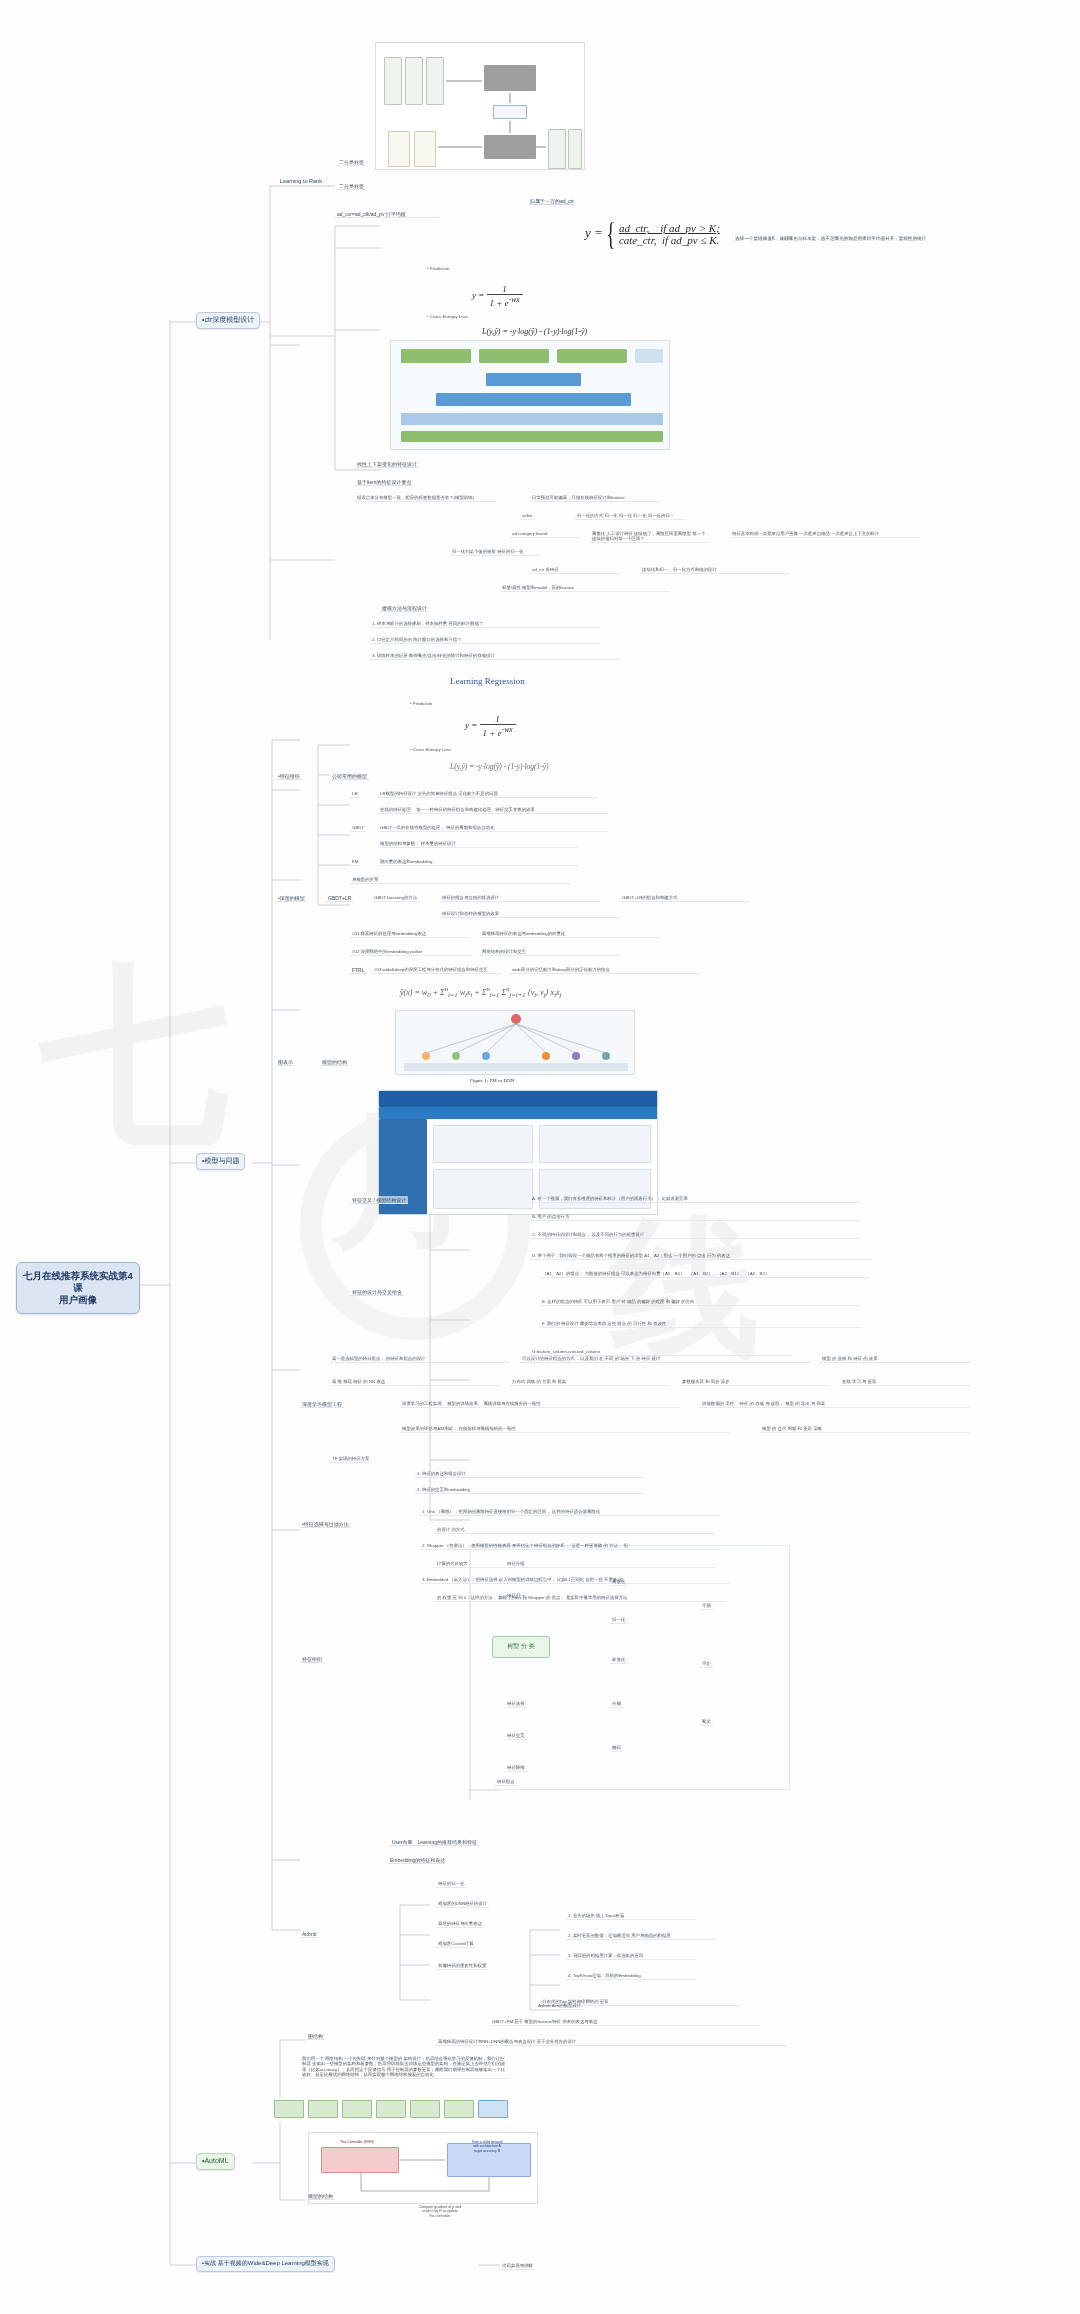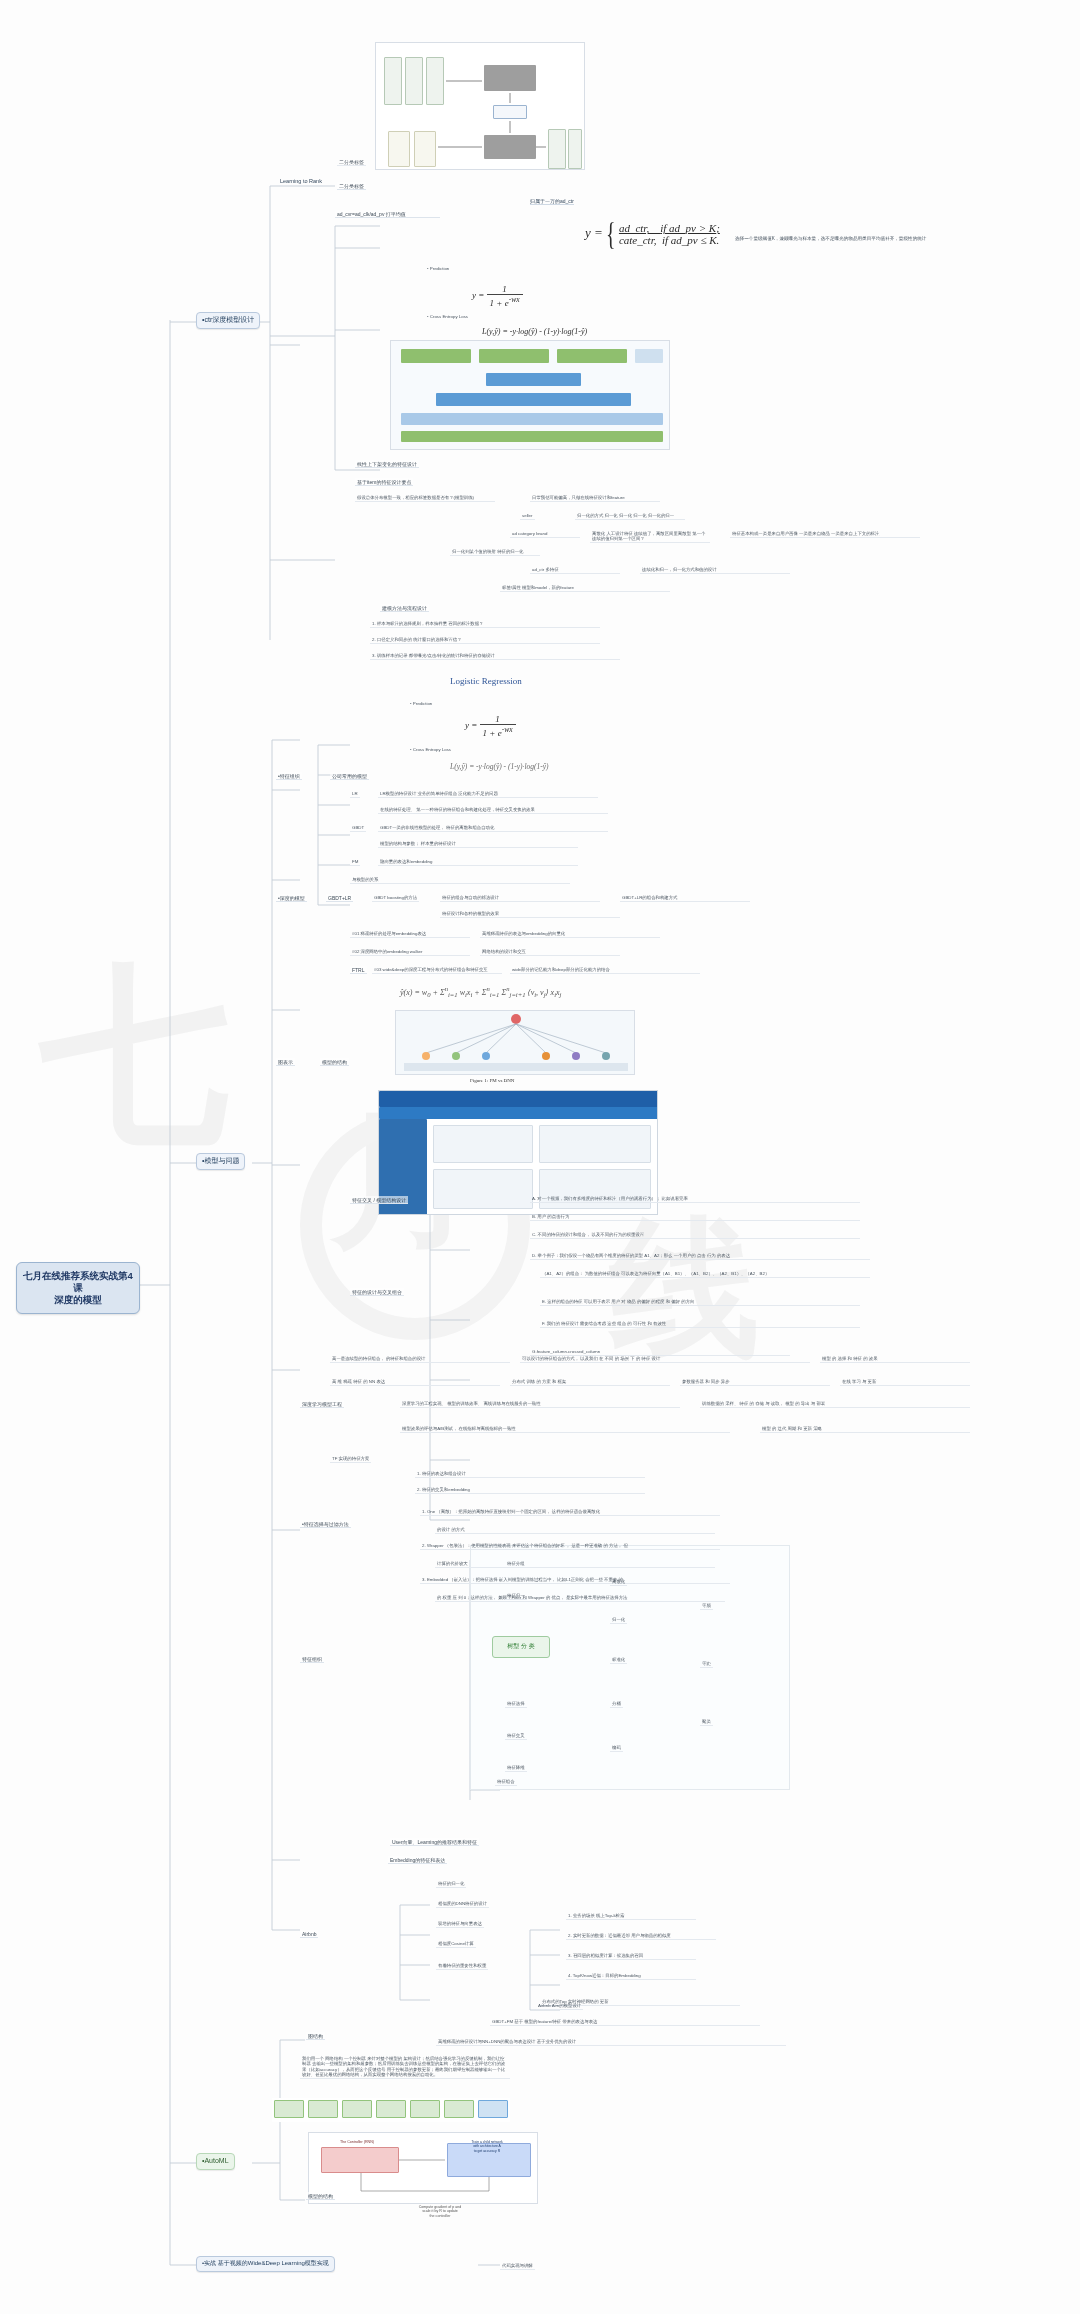--- a/index.html
+++ b/index.html
@@ -235,21 +235,21 @@
       <path d="M252 2163 H280"></path>
       <path d="M280 2040 V2200"></path>
       <path d="M280 2040 H305"></path>
       <path d="M280 2200 H305"></path>
 
       <path d="M478 2265 H500"></path>
     </g>
   </svg>
 
   <div class="node root" style="left:16px; top:1262px;">七月在线推荐系统实战第4课
-深度的模型</div>
+用户画像</div>
 
   <div class="node b1" style="left:196px; top:312px;">•ctr深度模型设计</div>
 
   <div class="node b1" style="left:196px; top:1153px;">•模型与问题</div>
 
   <div class="node b1 green" style="left:196px; top:2153px;">•AutoML</div>
 
   <div class="node b1" style="left:196px; top:2256px; font-size:6px;">•实战  基于视频的Wide&amp;Deep Learning模型实现</div>
 
   <div class="card" style="left:375px; top:42px; width:210px; height:128px;">
@@ -329,21 +329,21 @@
   <div class="node b4" style="left:530px; top:566px; width:90px;">ad_ctr  多特征</div>
   <div class="node b4" style="left:640px; top:566px; width:150px;">连续化和归一，归一化方式和值的设计</div>
 
   <div class="node b4" style="left:500px; top:584px; width:170px;">标签/属性  模型和model，新的feature</div>
 
   <div class="node b3" style="left:380px; top:604px;">建模方法与流程设计</div>
   <div class="node b4" style="left:370px; top:620px; width:230px;">1. 样本与标注的选择规则，样本抽样量  召回的标注数据？</div>
   <div class="node b4" style="left:370px; top:636px; width:230px;">2. 口径定义和同步的  统计窗口的选择和置信？</div>
   <div class="node b4" style="left:370px; top:652px; width:250px;">3. 训练样本的记录  都带曝光/点击/转化的统计和特征的存储设计</div>
 
-  <div class="node slide-title" style="left:450px; top:676px;">Logistic Regression</div>
+  <div class="node slide-title" style="left:450px; top:676px;">Learning Regression</div>
   <div class="node b4 nb" style="left:408px; top:700px;">• Prediction</div>
   <div class="formula" style="left:465px; top:714px; font-size:9px;">
     y&nbsp;=&nbsp;<span class="fr"><span class="num">1</span><span class="den">1 + e<sup>-wx</sup></span></span>
   </div>
   <div class="node b4 nb" style="left:408px; top:746px;">• Cross Entropy Loss</div>
   <div class="formula" style="left:450px; top:762px; font-size:7.5px; color:#6b6b6b;">L(y,ŷ) = -y·log(ŷ) - (1-y)·log(1-ŷ)</div>
 
   <div class="node b3" style="left:276px; top:772px;">•特征组织</div>
   <div class="node b3" style="left:330px; top:772px;">公司常用的模型</div>
 

